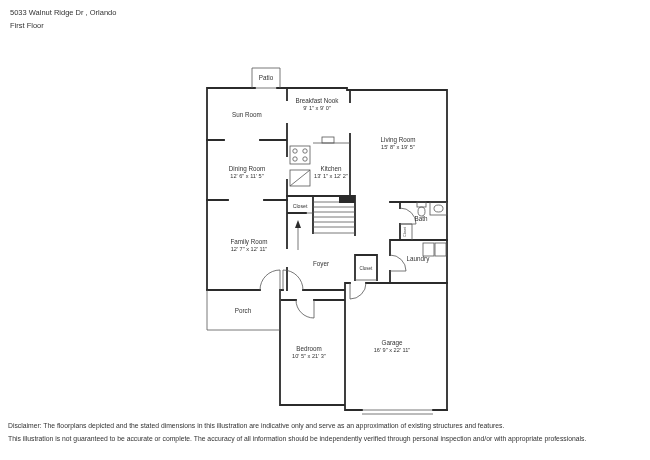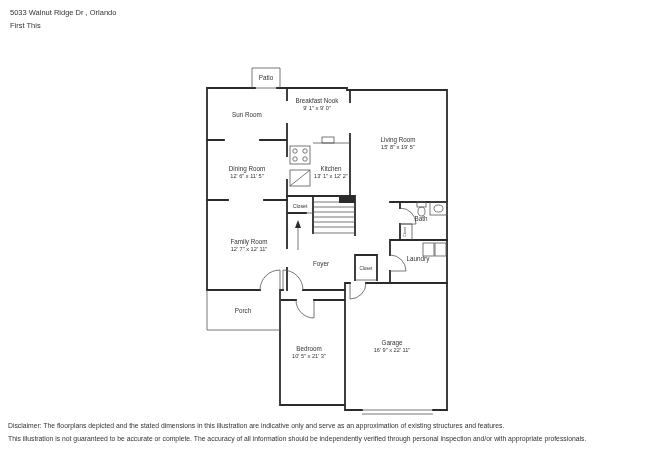--- a/index.html
+++ b/index.html
@@ -20,21 +20,21 @@
   .disclaimer{position:absolute;left:8px;top:420px;width:636px;font-size:6.8px;
               line-height:12.5px;color:#333;}
 </style>
 </head>
 <body>
 
 <div class="page">
 
   <div class="header">
     <div>5033 Walnut Ridge Dr , Orlando</div>
-    <div>First This</div>
+    <div>First Floor</div>
   </div>
 
   <svg class="floorplan-svg" width="650" height="460" viewBox="0 0 650 460">
 
     <g>
       <path class="wall" d="M207,88 L255,88 M277,88 L347,88 M347,88 L347,90 L447,90 M207,88 L207,290 M447,90 L447,410"></path>
       <path class="wall" d="M207,140 L224,140 M260,140 L287,140 M287,88 L287,100 M287,124 L287,156 M287,180 L287,196 M207,200 L228,200 M264,200 L287,200 M350,90 L350,102 M350,134 L350,200"></path>
       <path class="wall" d="M287,196 L355,196 M287,196 L287,248 M287,268 L287,290 M313,196 L313,233 M355,196 L355,235 M287,213 L306,213"></path>
       <path class="wall" d="M390,202 L447,202 M400,202 L400,208 M400,224 L400,240 M390,240 L447,240 M390,240 L390,255 M390,271 L390,283 M355,255 L377,255 L377,280 M355,255 L355,280"></path>
       <path class="wall" d="M207,290 L260,290 M280,290 L283,290 M303,290 L345,290 M280,290 L280,405 L345,405 M280,300 L296,300 M314,300 L345,300 M345,283 L345,410 M345,283 L350,283 M366,283 L447,283 M345,410 L362,410 M433,410 L447,410"></path>

